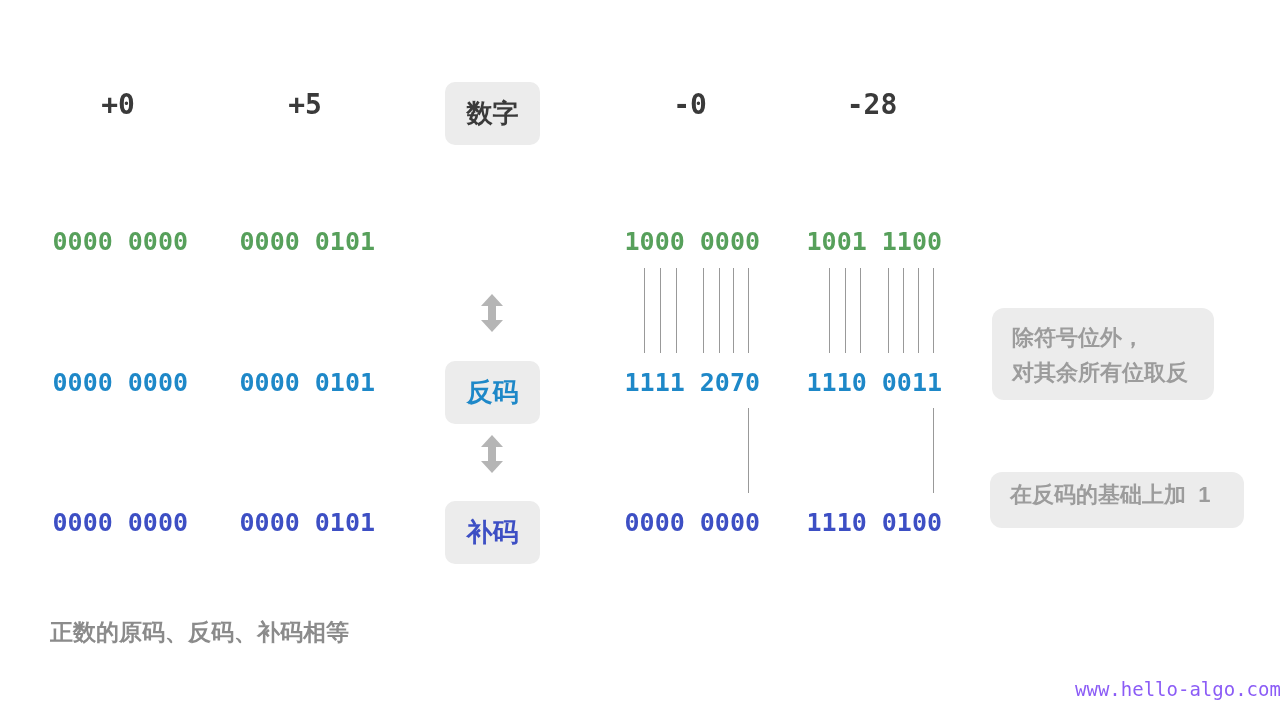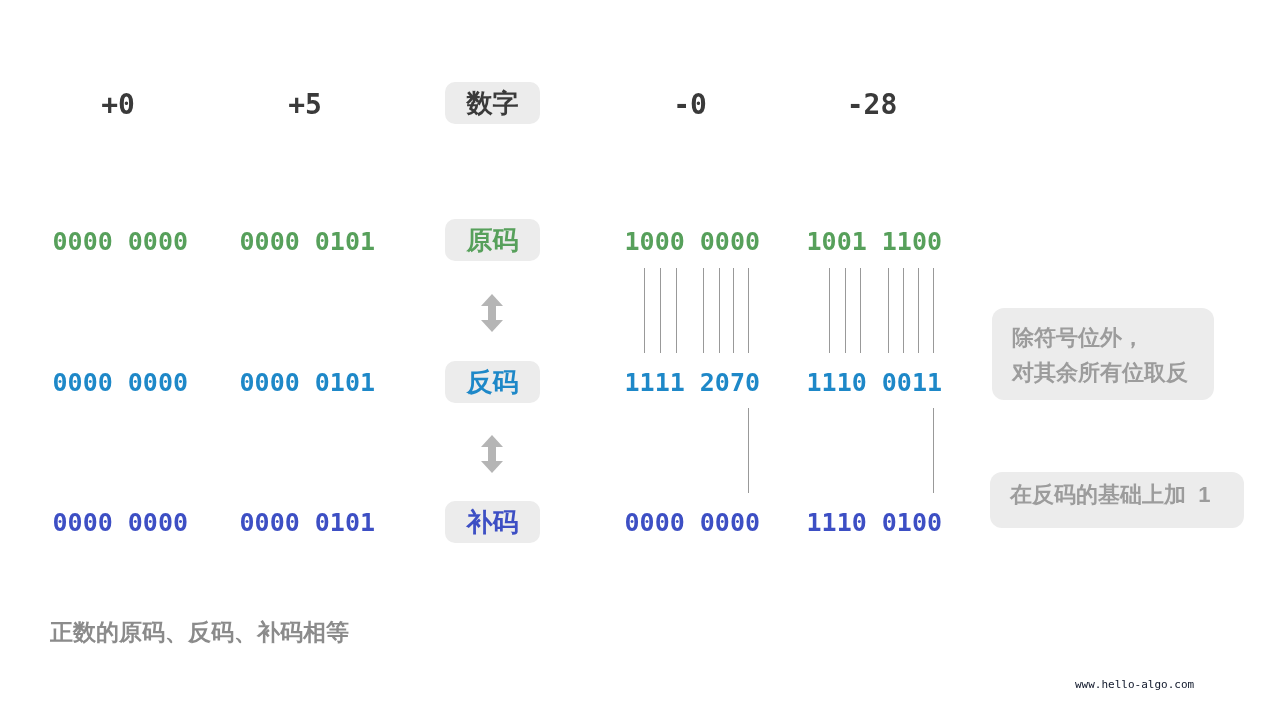--- a/index.html
+++ b/index.html
@@ -20,21 +20,21 @@
     font-family: "DejaVu Sans Mono", monospace;
     font-weight: bold;
     font-size: 28px;
     color: #3a3a3a;
   }
   
   .labelbox {
     position: absolute;
     left: 445px;
     width: 95px;
-    height: 42px;
+    height: 63px;
     background: #ececec;
     border-radius: 10px;
     display: flex;
     align-items: center;
     justify-content: center;
     font-family: "Liberation Sans", sans-serif;
     font-weight: bold;
     font-size: 26px;
     color: #3a3a3a;
   }
@@ -112,39 +112,38 @@
     text-align: right;
   }
   .caption-pos { left: 50px; }
   .caption-neg { left: 614px; }
   
   .watermark {
     position: absolute;
     left: 1075px;
     top: 678px;
     font-family: "DejaVu Sans Mono", monospace;
-    font-size: 11px;
-    color: #0f172a;
+    font-size: 19px;
+    color: #8b5cf6;
     white-space: nowrap;
   }
 </style>
 </head>
 <body>
 
 <div class="canvas">
 
   <div class="num" style="left:48px">+0</div>
   <div class="num" style="left:235px">+5</div>
   <div class="labelbox" style="top:82px">数字</div>
   <div class="num" style="left:620px">-0</div>
   <div class="num" style="left:802px">-28</div>
 
   <div class="bin r0 c0 green">0000 0000</div>
   <div class="bin r0 c1 green">0000 0101</div>
-  <div class="labelbox green" style="top:219px">原码</div>
   <div class="bin r0 c2 green">1000 0000</div>
   <div class="bin r0 c3 green">1001 1100</div>
 
   <div>
     <div class="tick tick-a" style="left:644px"></div>
     <div class="tick tick-a" style="left:660px"></div>
     <div class="tick tick-a" style="left:676px"></div>
     <div class="tick tick-a" style="left:703px"></div>
     <div class="tick tick-a" style="left:719px"></div>
     <div class="tick tick-a" style="left:733px"></div>

